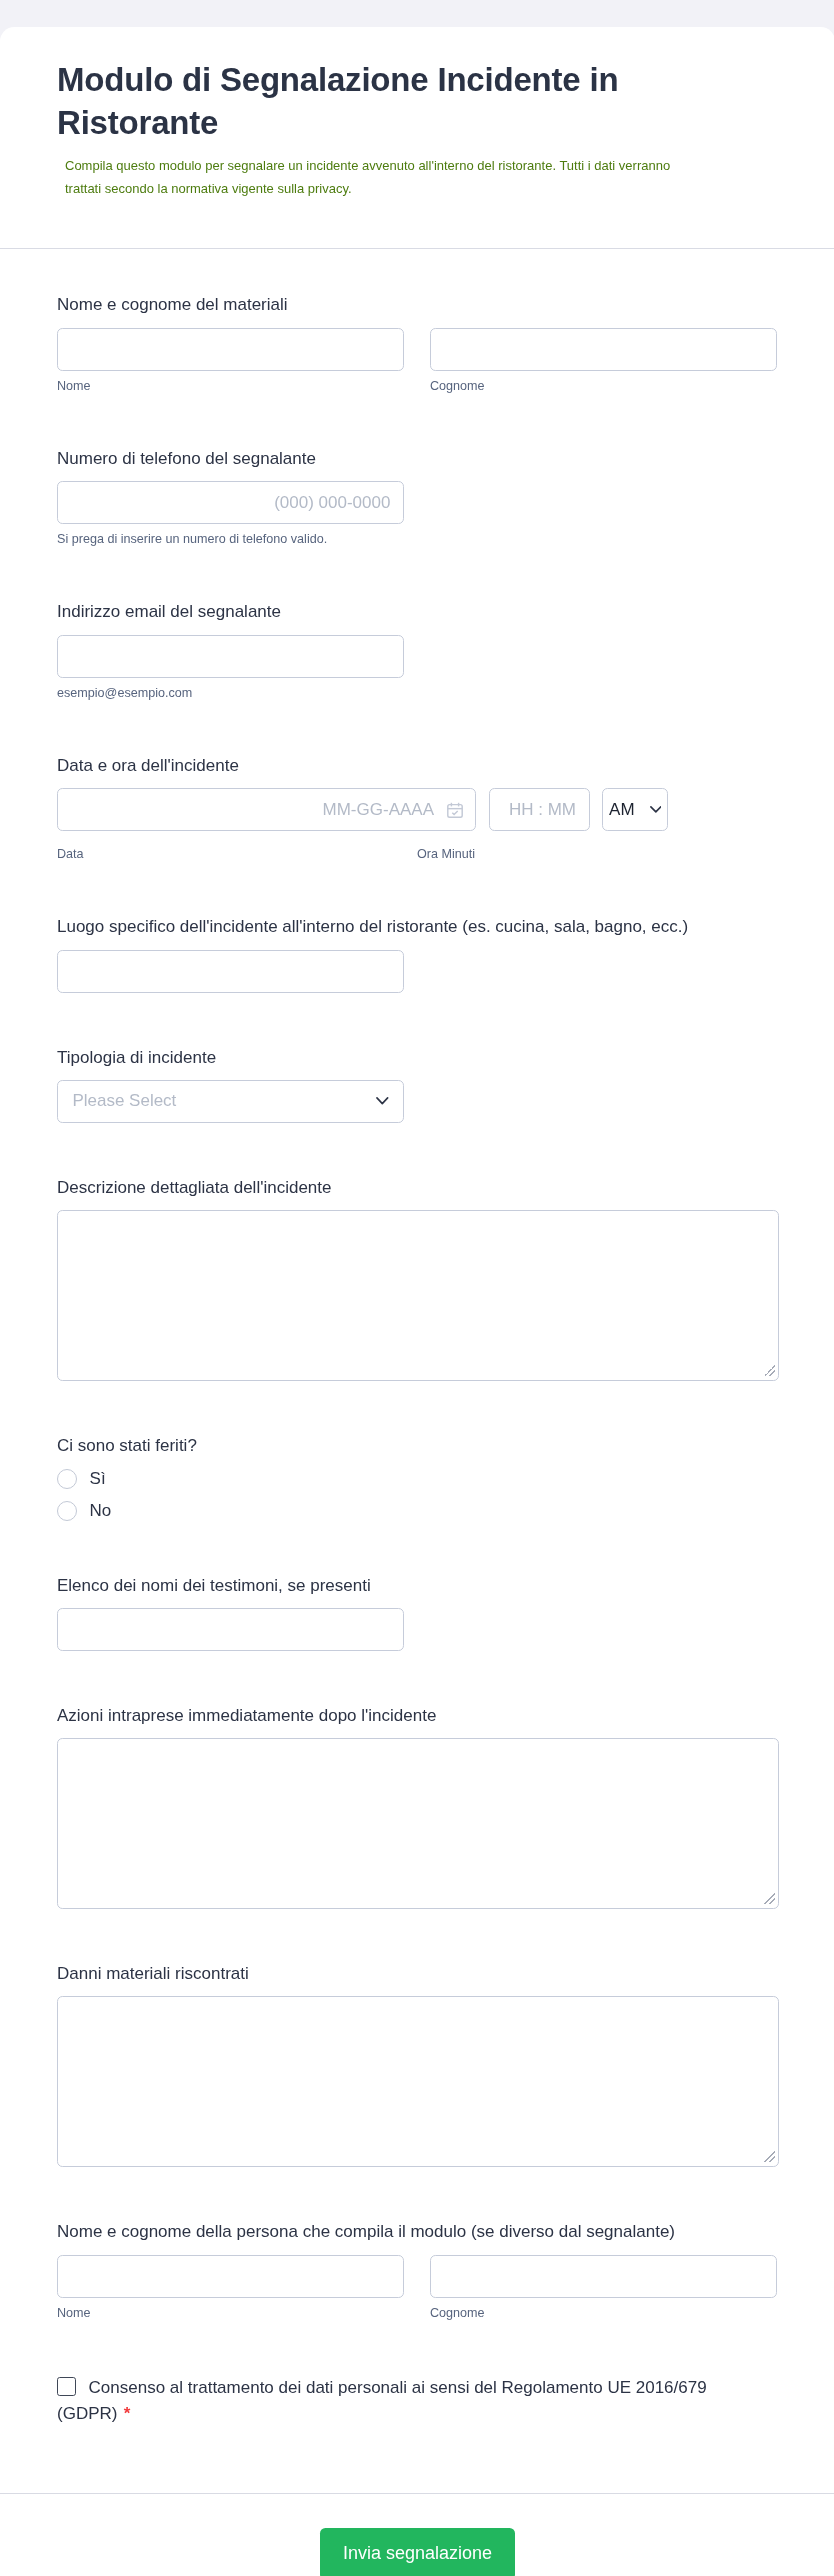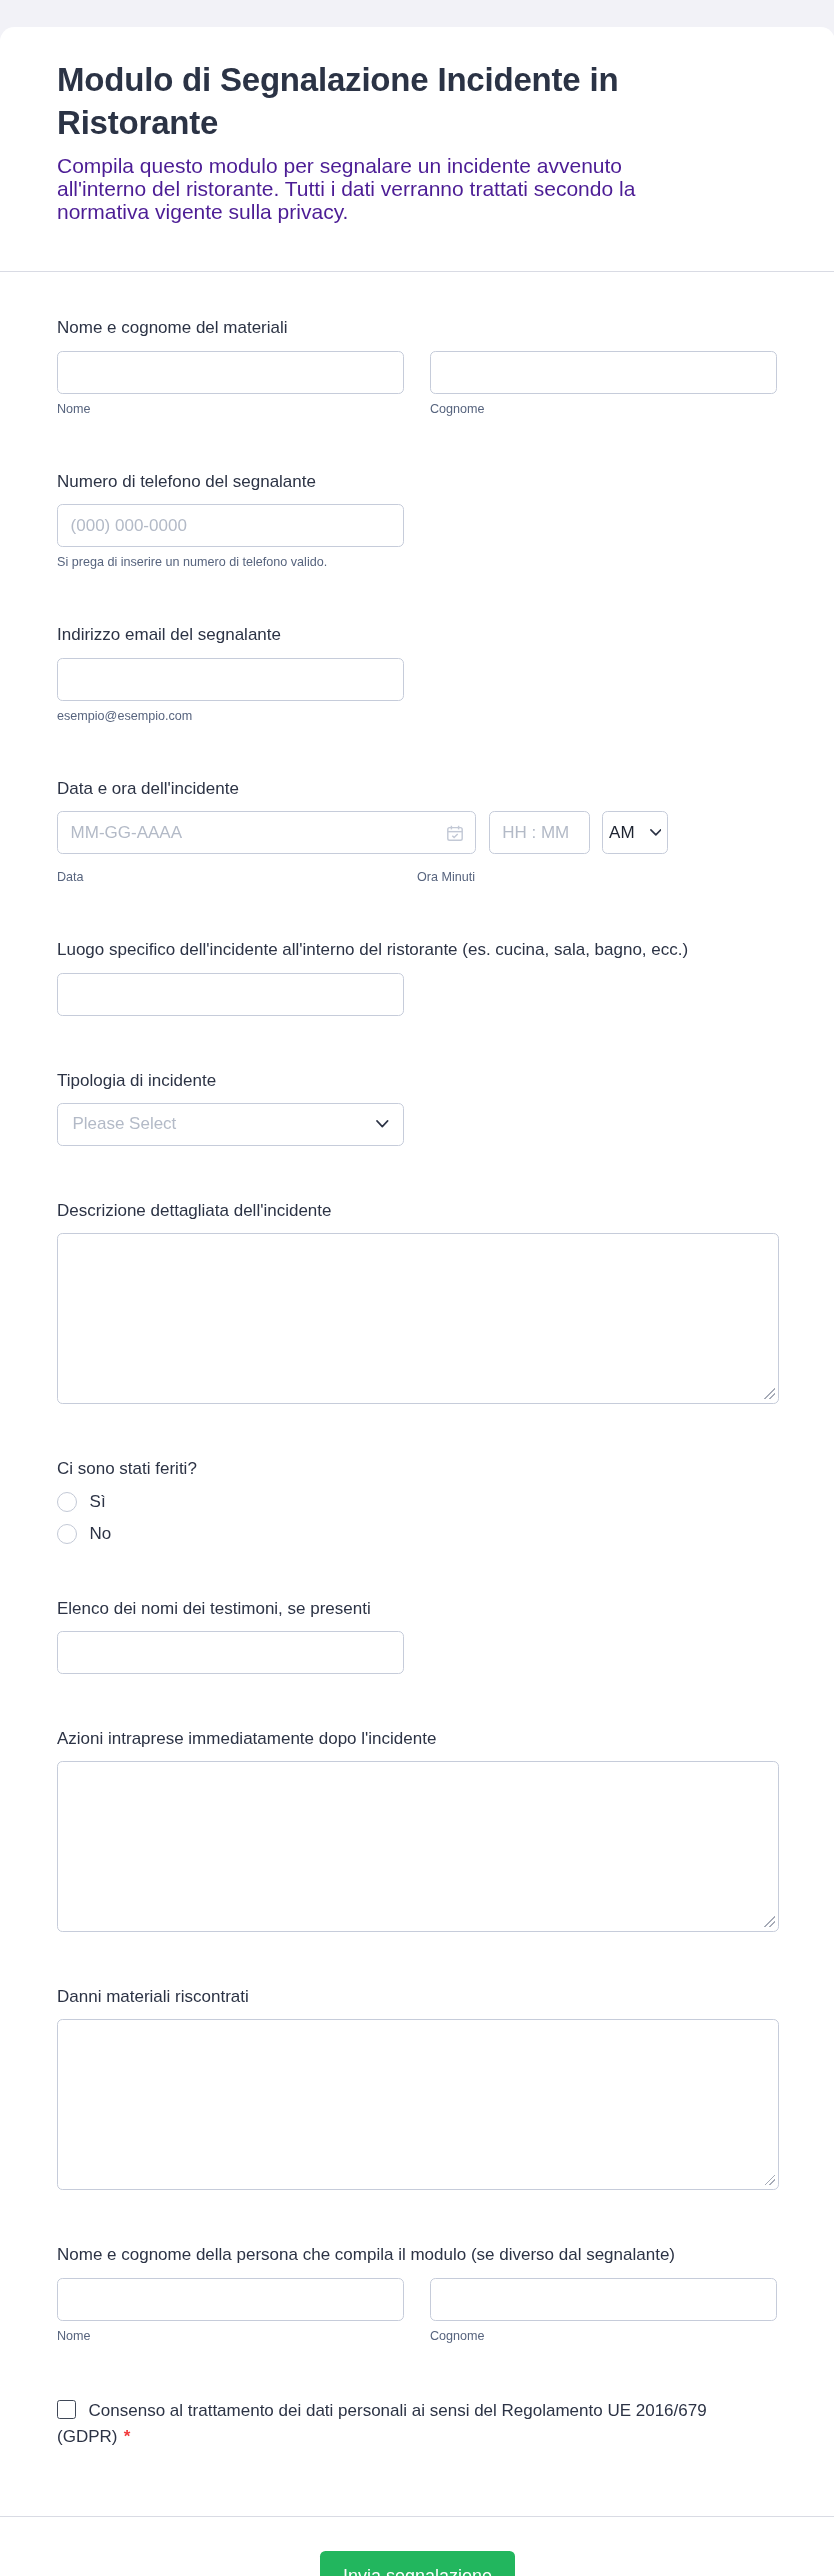--- a/index.html
+++ b/index.html
@@ -21,24 +21,25 @@
   .title {
     font-size: 33px;
     line-height: 43px;
     font-weight: 700;
     color: #2b3345;
     letter-spacing: -0.2px;
     max-width: 727px;
   }
   .subtitle {
     margin-top: 10.8px;
-    font-size: 21px;
+    font-size: 13px;
     line-height: 23px;
-    color: #4c1d95;
+    color: #4d7c0f;
     max-width: 628px;
+    margin-left: 8px;
   }
   .divider { border: none; border-top: 0.9px solid #d9dbe4; margin-top: 48px; }
   .form-body { padding: 45px 57px 0; }
   .field { margin-bottom: 54px; }
   .q-label {
     display: block;
     font-size: 17px;
     line-height: 22.4px;
     font-weight: 500;
     color: #2c3345;
@@ -50,20 +51,21 @@
     width: 347px;
     border: 0.9px solid #c6ccda;
     border-radius: 5.4px;
     font-family: inherit;
     font-size: 17px;
     color: #2c3345;
     padding: 0 12.6px;
     background: #fff;
     outline: none;
     display: block;
+    text-align: right;
   }
   input::placeholder, textarea::placeholder { color: #b3bac7; opacity: 1; }
   .sublabel, .hint { font-size: 12.6px; line-height: 15.3px; color: #57647e; margin-top: 8px; }
   .two-col { display: flex; gap: 26px; }
   .col { width: 347px; }
   .col .text-input { width: 100%; }
   .ta-wrap { position: relative; width: 722px; }
   .big-textarea {
     width: 722px;
     height: 171px;

